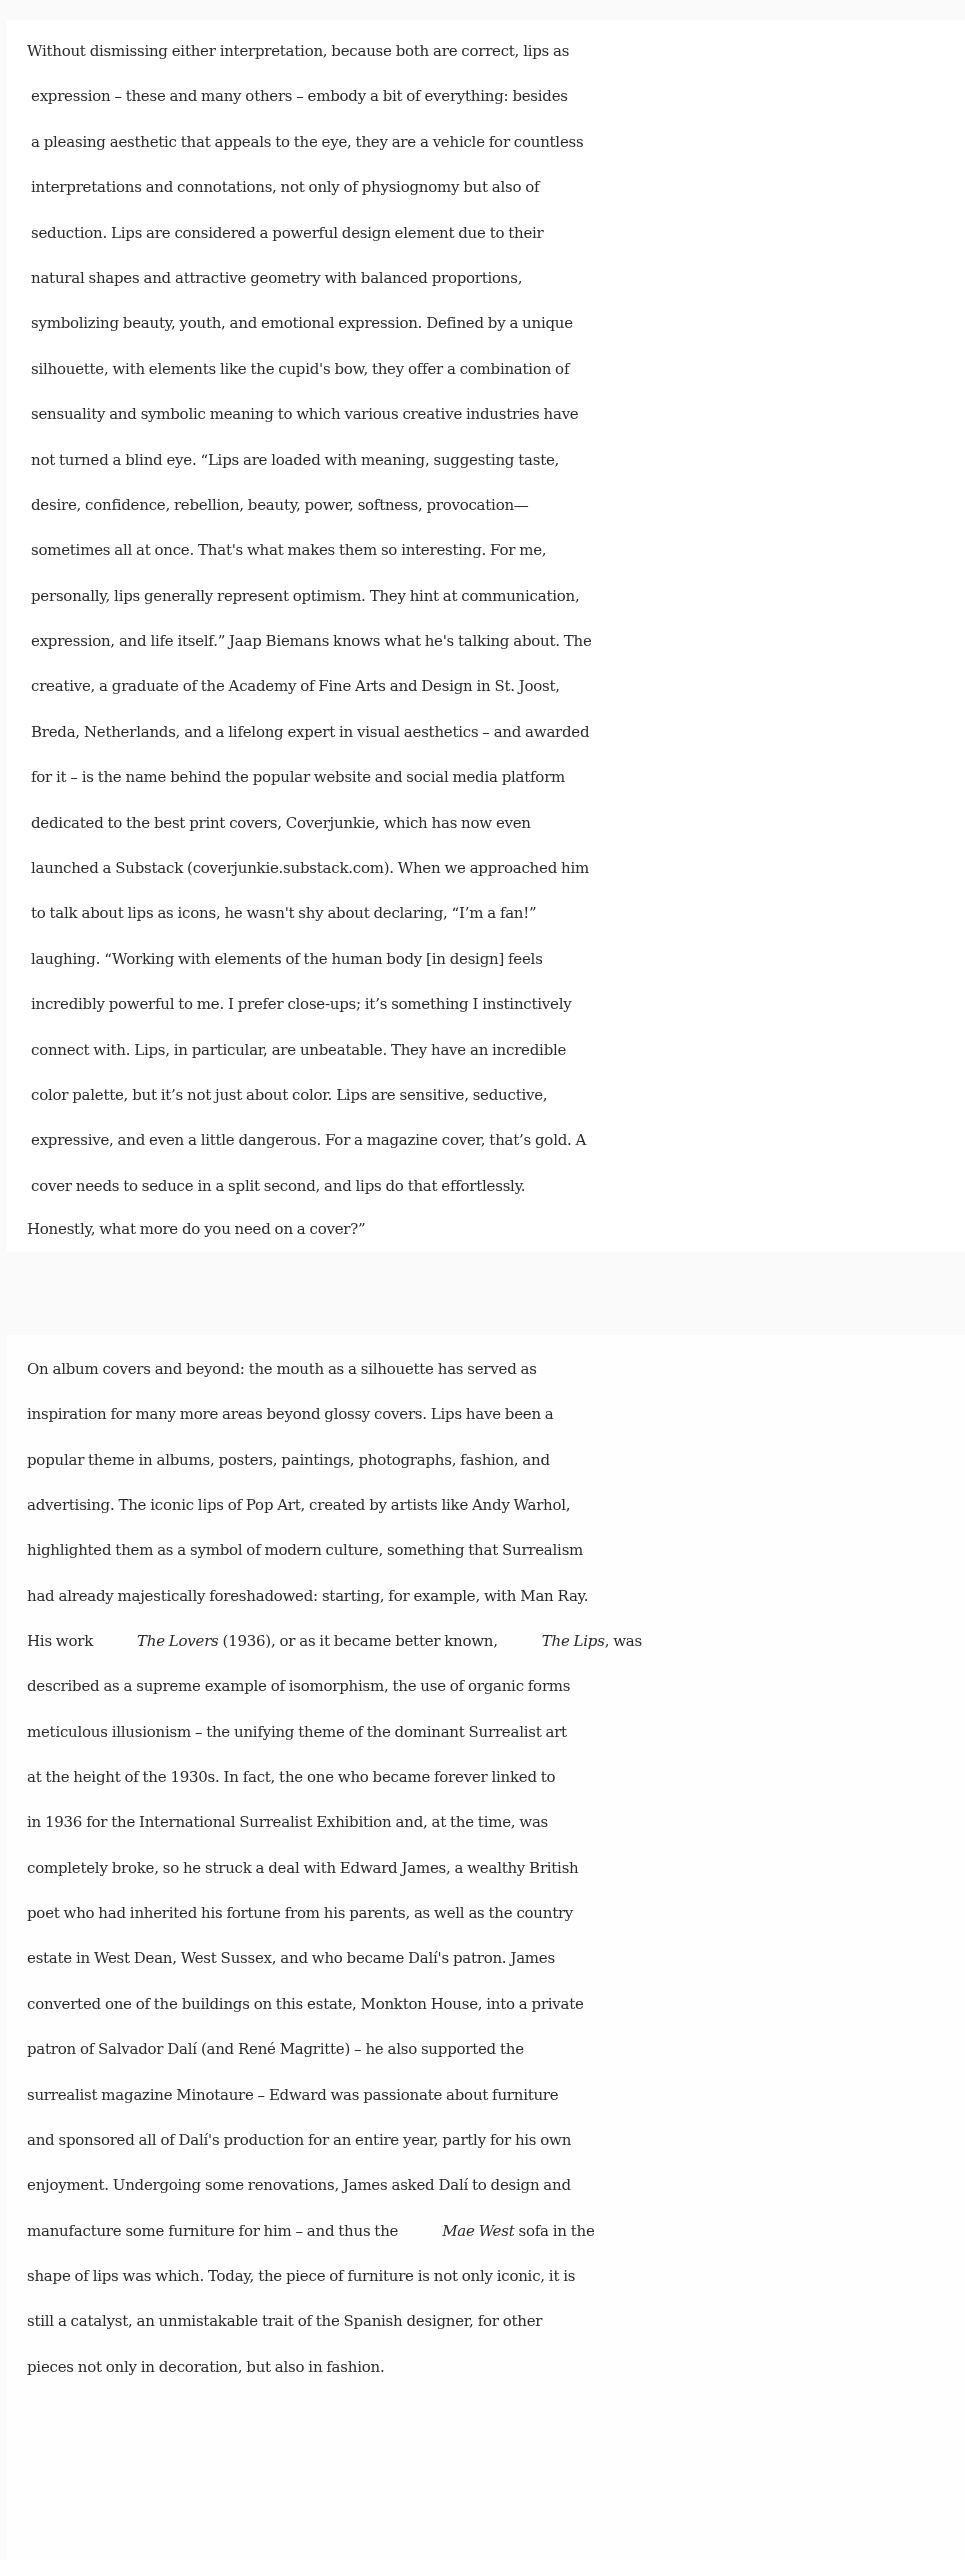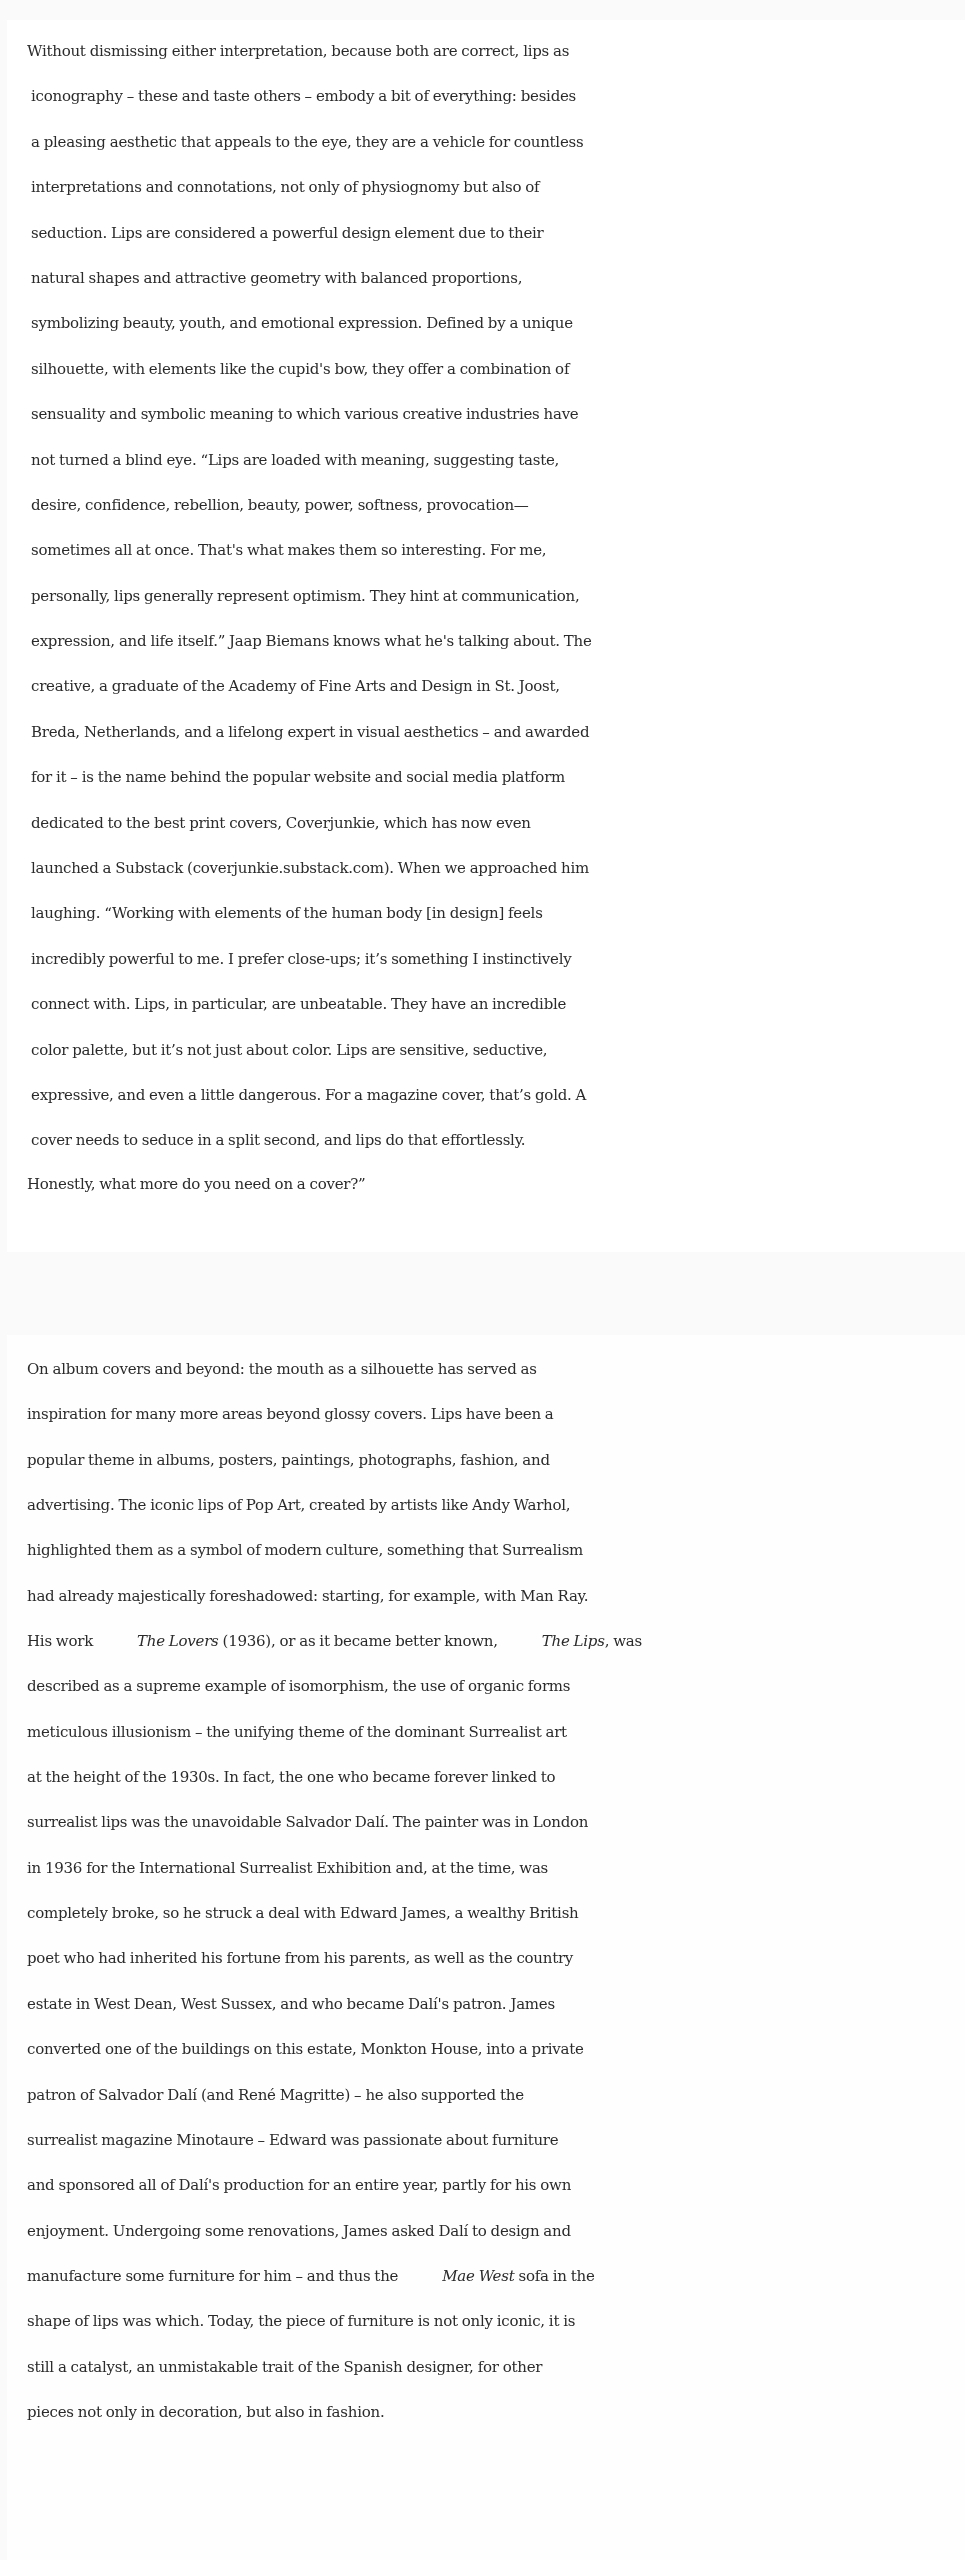--- a/index.html
+++ b/index.html
@@ -53,58 +53,58 @@
   </style>
 </head>
 <body>
 
 <div class="block-white"></div>
 <div class="block-white-2"></div>
 
 <article>
   <p class="para" id="para-1">
       <span class="line first">Without dismissing either interpretation, because both are correct, lips as</span>
-      <span class="line">iconography – these and taste others – embody a bit of everything: besides</span>
+      <span class="line">expression – these and many others – embody a bit of everything: besides</span>
       <span class="line">a pleasing aesthetic that appeals to the eye, they are a vehicle for countless</span>
       <span class="line">interpretations and connotations, not only of physiognomy but also of</span>
       <span class="line">seduction. Lips are considered a powerful design element due to their</span>
       <span class="line">natural shapes and attractive geometry with balanced proportions,</span>
       <span class="line">symbolizing beauty, youth, and emotional expression. Defined by a unique</span>
       <span class="line">silhouette, with elements like the cupid's bow, they offer a combination of</span>
       <span class="line">sensuality and symbolic meaning to which various creative industries have</span>
       <span class="line">not turned a blind eye. “Lips are loaded with meaning, suggesting taste,</span>
       <span class="line">desire, confidence, rebellion, beauty, power, softness, provocation—</span>
       <span class="line">sometimes all at once. That's what makes them so interesting. For me,</span>
       <span class="line">personally, lips generally represent optimism. They hint at communication,</span>
       <span class="line">expression, and life itself.” Jaap Biemans knows what he's talking about. The</span>
       <span class="line">creative, a graduate of the Academy of Fine Arts and Design in St. Joost,</span>
       <span class="line">Breda, Netherlands, and a lifelong expert in visual aesthetics – and awarded</span>
       <span class="line">for it – is the name behind the popular website and social media platform</span>
       <span class="line">dedicated to the best print covers, Coverjunkie, which has now even</span>
       <span class="line">launched a Substack (coverjunkie.substack.com). When we approached him</span>
+      <span class="line">to talk about lips as icons, he wasn't shy about declaring, “I’m a fan!”</span>
       <span class="line">laughing. “Working with elements of the human body [in design] feels</span>
       <span class="line">incredibly powerful to me. I prefer close-ups; it’s something I instinctively</span>
       <span class="line">connect with. Lips, in particular, are unbeatable. They have an incredible</span>
       <span class="line">color palette, but it’s not just about color. Lips are sensitive, seductive,</span>
       <span class="line">expressive, and even a little dangerous. For a magazine cover, that’s gold. A</span>
       <span class="line">cover needs to seduce in a split second, and lips do that effortlessly.</span>
       <span class="line last">Honestly, what more do you need on a cover?”</span>
     </p>
   <p class="para" id="para-2">
       <span class="line">On album covers and beyond: the mouth as a silhouette has served as</span>
       <span class="line">inspiration for many more areas beyond glossy covers. Lips have been a</span>
       <span class="line">popular theme in albums, posters, paintings, photographs, fashion, and</span>
       <span class="line">advertising. The iconic lips of Pop Art, created by artists like Andy Warhol,</span>
       <span class="line">highlighted them as a symbol of modern culture, something that Surrealism</span>
       <span class="line">had already majestically foreshadowed: starting, for example, with Man Ray.</span>
       <span class="line"><span>His work </span><em>The Lovers</em><span> (1936), or as it became better known, </span><em>The Lips</em><span>, was</span></span>
       <span class="line">described as a supreme example of isomorphism, the use of organic forms</span>
       <span class="line">meticulous illusionism – the unifying theme of the dominant Surrealist art</span>
       <span class="line">at the height of the 1930s. In fact, the one who became forever linked to</span>
-      <span class="line">surrealist lips was the unavoidable Salvador Dalí. The painter was in London</span>
       <span class="line">in 1936 for the International Surrealist Exhibition and, at the time, was</span>
       <span class="line">completely broke, so he struck a deal with Edward James, a wealthy British</span>
       <span class="line">poet who had inherited his fortune from his parents, as well as the country</span>
       <span class="line">estate in West Dean, West Sussex, and who became Dalí's patron. James</span>
       <span class="line">converted one of the buildings on this estate, Monkton House, into a private</span>
       <span class="line">patron of Salvador Dalí (and René Magritte) – he also supported the</span>
       <span class="line">surrealist magazine Minotaure – Edward was passionate about furniture</span>
       <span class="line">and sponsored all of Dalí's production for an entire year, partly for his own</span>
       <span class="line">enjoyment. Undergoing some renovations, James asked Dalí to design and</span>
       <span class="line"><span>manufacture some furniture for him – and thus the </span><em>Mae West</em><span> sofa in the</span></span>

